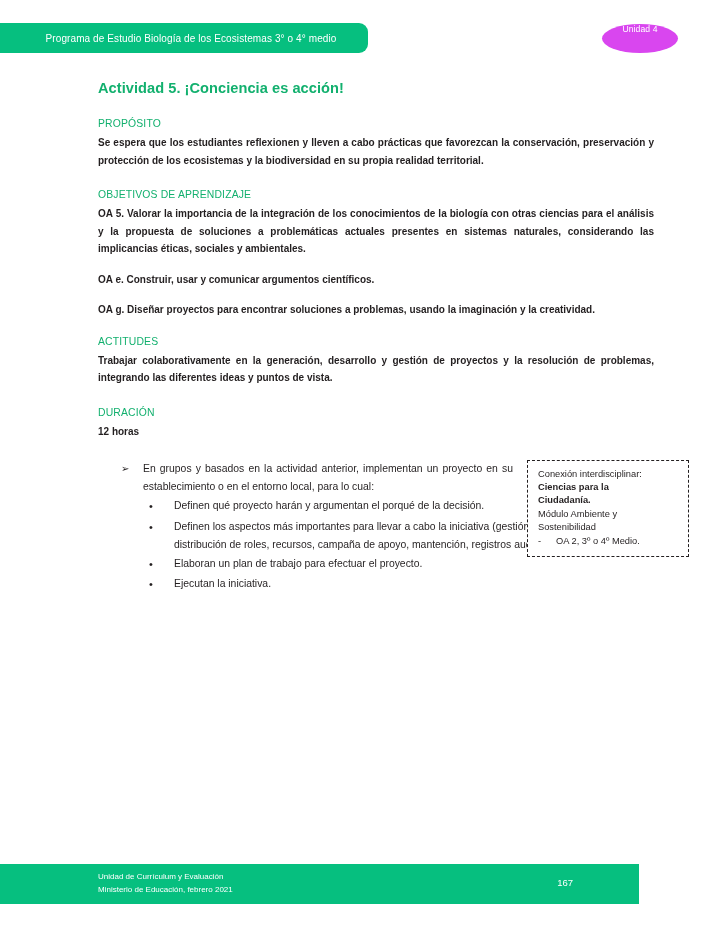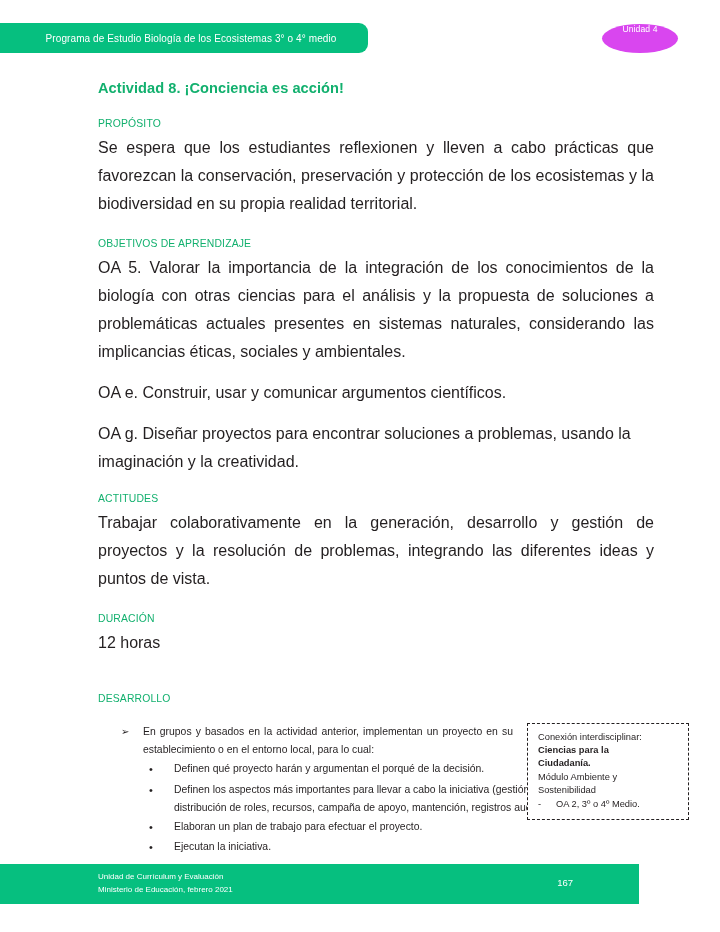--- a/index.html
+++ b/index.html
@@ -78,25 +78,26 @@
 
   .section-heading {
     color: #12b06e;
     font-size: 10.4px;
     font-weight: normal;
     letter-spacing: .15px;
     margin: 0 0 5px 0;
   }
 
   .body-text {
-    font-size: 16px;
+    font-size: 10px;
     line-height: 1.75;
     text-align: justify;
     margin: 0;
     color: #231f20;
+    font-weight: bold;
   }
   .body-text.left {
     text-align: left;
   }
 
   .block {
     margin-bottom: 20px;
   }
   .block.tight {
     margin-bottom: 17px;
@@ -226,21 +227,21 @@
 <div id="header-band">
   <div id="header-band-text">Programa de Estudio Biología de los Ecosistemas 3° o 4° medio</div>
 </div>
 
 <div id="unit-badge">
   <span id="unit-badge-label">Unidad 4</span>
 </div>
 
 <div id="content">
 
-  <h1 class="activity-title">Actividad 8. ¡Conciencia es acción!</h1>
+  <h1 class="activity-title">Actividad 5. ¡Conciencia es acción!</h1>
 
   <div class="block">
     <div class="section-heading">PROPÓSITO</div>
     <p class="body-text">Se espera que los estudiantes reflexionen y lleven a cabo prácticas que favorezcan la conservación, preservación y protección de los ecosistemas y la biodiversidad en su propia realidad territorial.</p>
   </div>
 
   <div class="block tight">
     <div class="section-heading">OBJETIVOS DE APRENDIZAJE</div>
     <p class="body-text">OA 5. Valorar la importancia de la integración de los conocimientos de la biología con otras ciencias para el análisis y la propuesta de soluciones a problemáticas actuales presentes en sistemas naturales, considerando las implicancias éticas, sociales y ambientales.</p>
     <div class="gap-lg"></div>
@@ -253,21 +254,20 @@
     <div class="section-heading">ACTITUDES</div>
     <p class="body-text">Trabajar colaborativamente en la generación, desarrollo y gestión de proyectos y la resolución de problemas, integrando las diferentes ideas y puntos de vista.</p>
   </div>
 
   <div class="block">
     <div class="section-heading">DURACIÓN</div>
     <p class="body-text left">12 horas</p>
   </div>
 
   <div>
-    <div class="section-heading" id="desarrollo-heading">DESARROLLO</div>
 
 
     <div id="dev-wrap">
 
       <div id="connection-box">
         <p class="cb-line">Conexión interdisciplinar:</p>
         <p class="cb-line cb-bold">Ciencias para la</p>
         <p class="cb-line cb-bold">Ciudadanía.</p>
         <p class="cb-line">Módulo Ambiente y</p>
         <p class="cb-line">Sostenibilidad</p>

